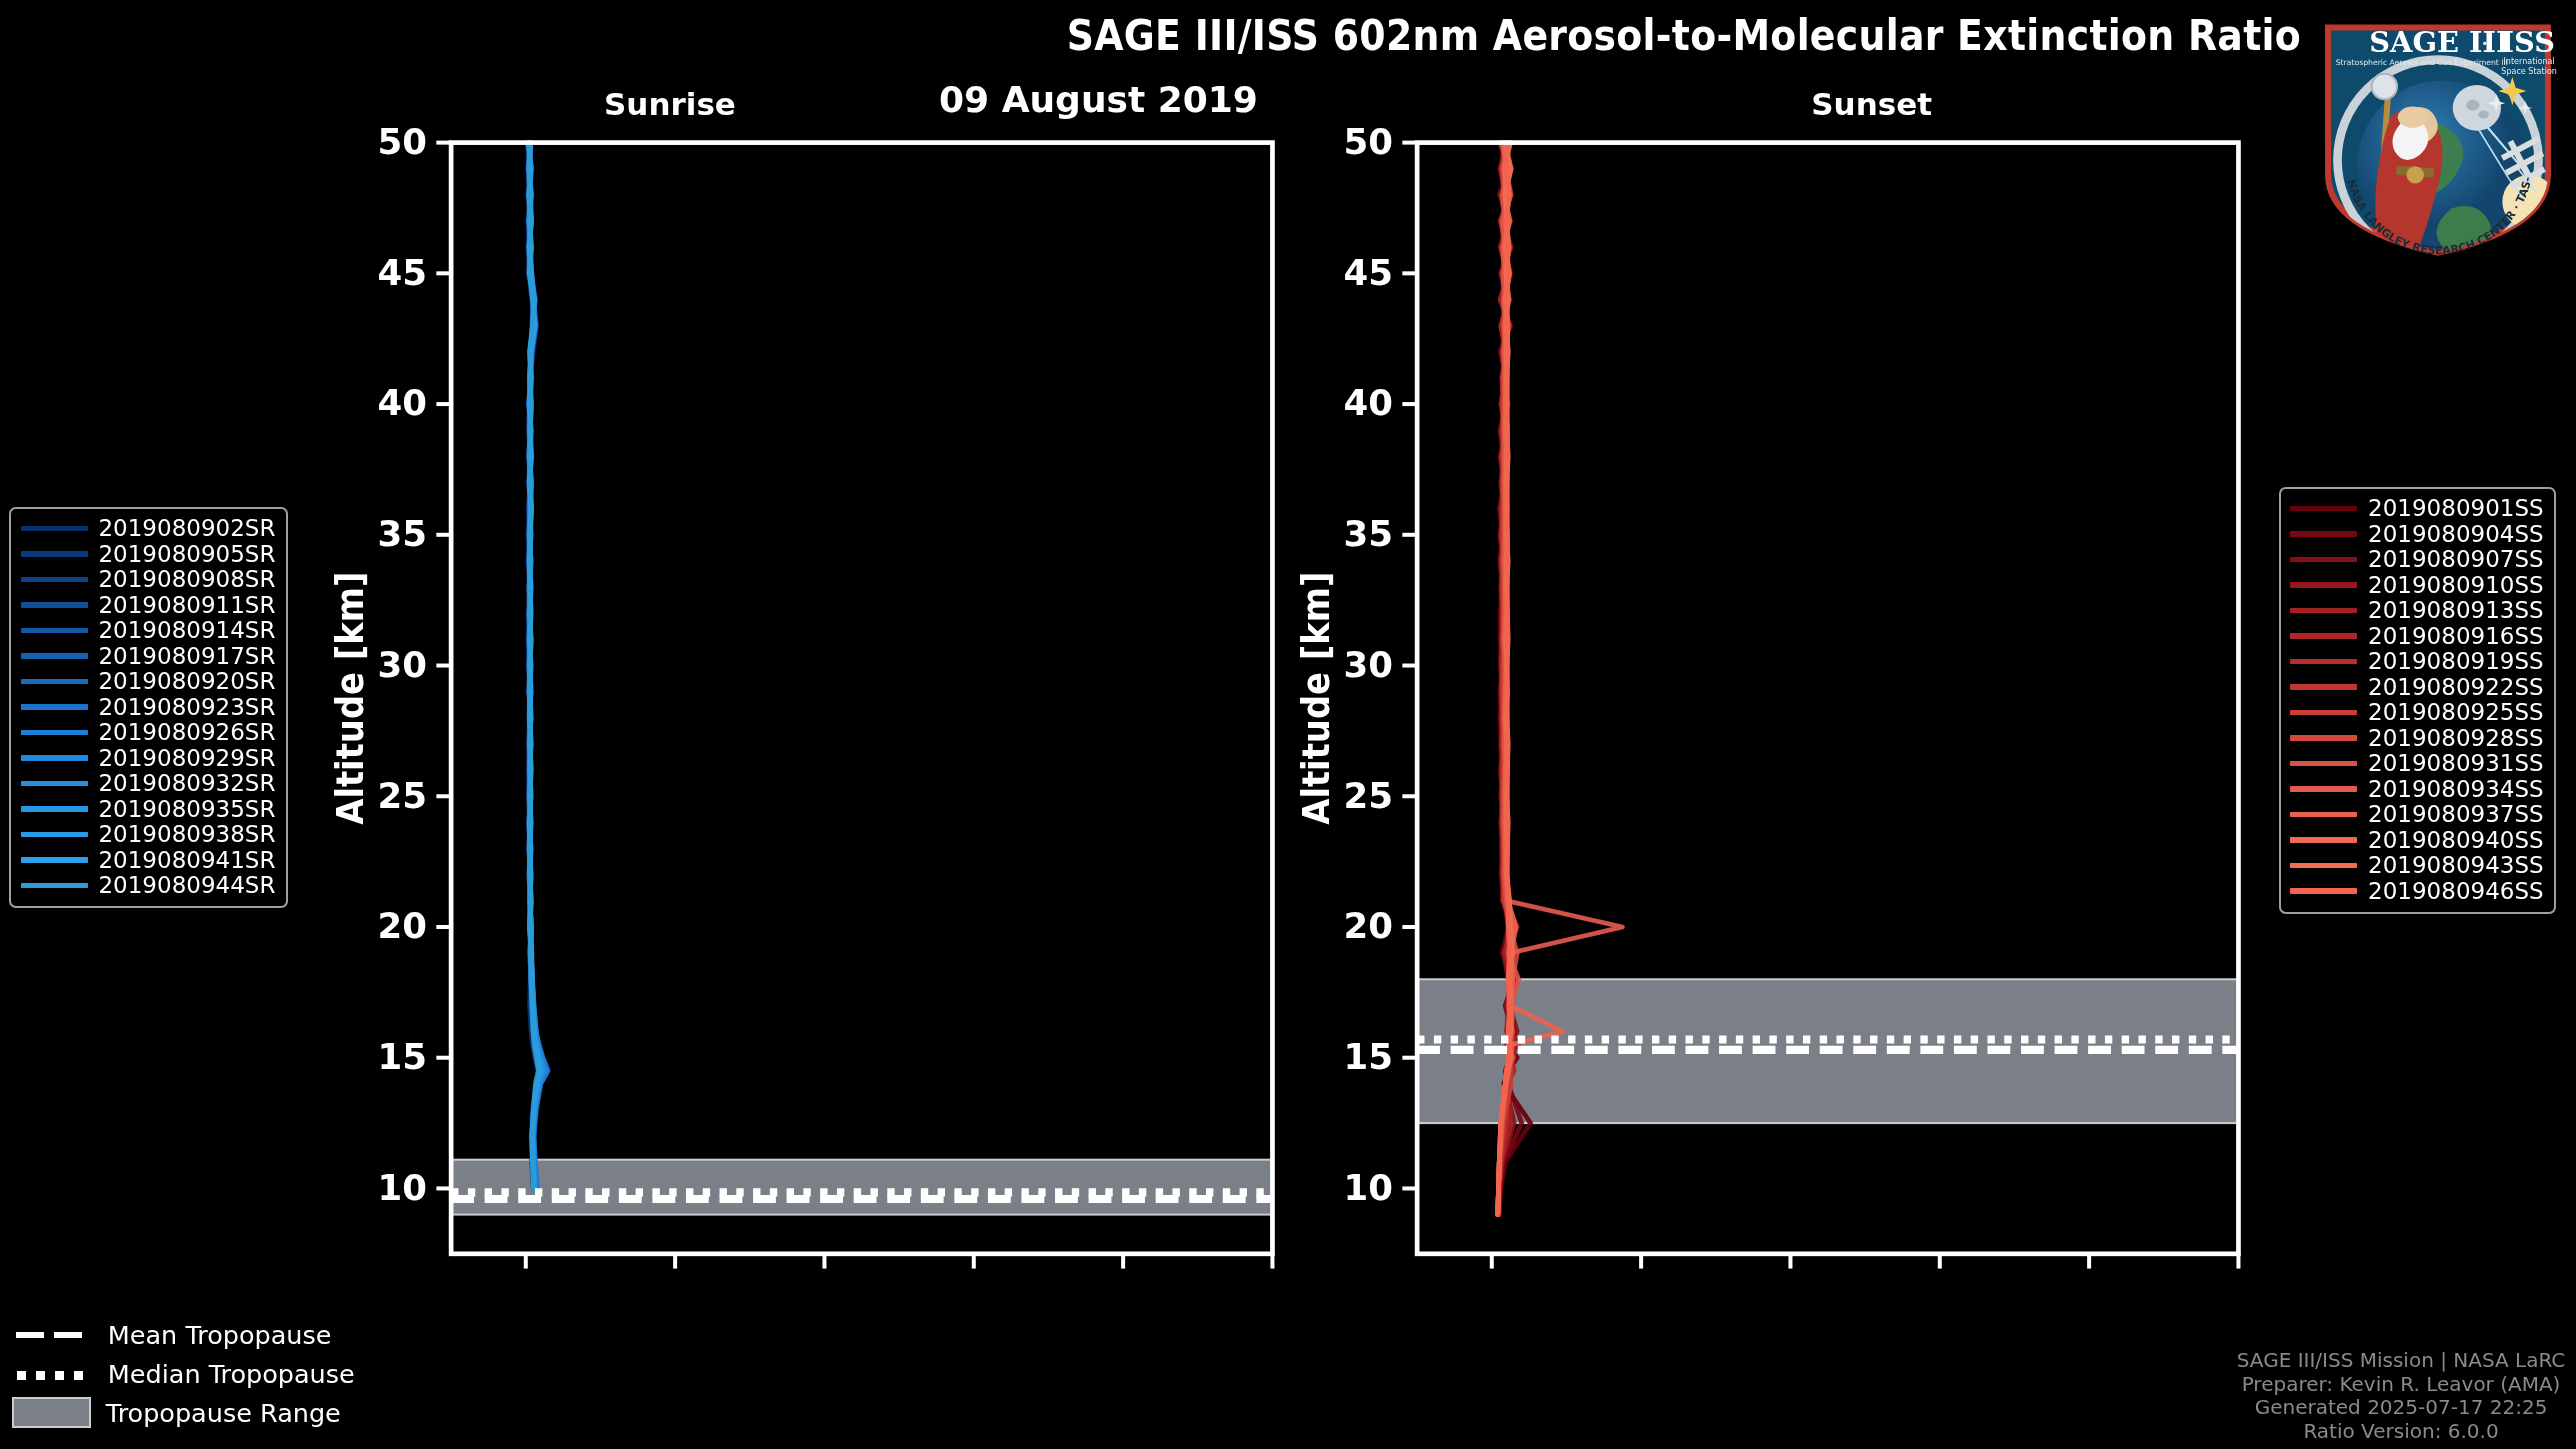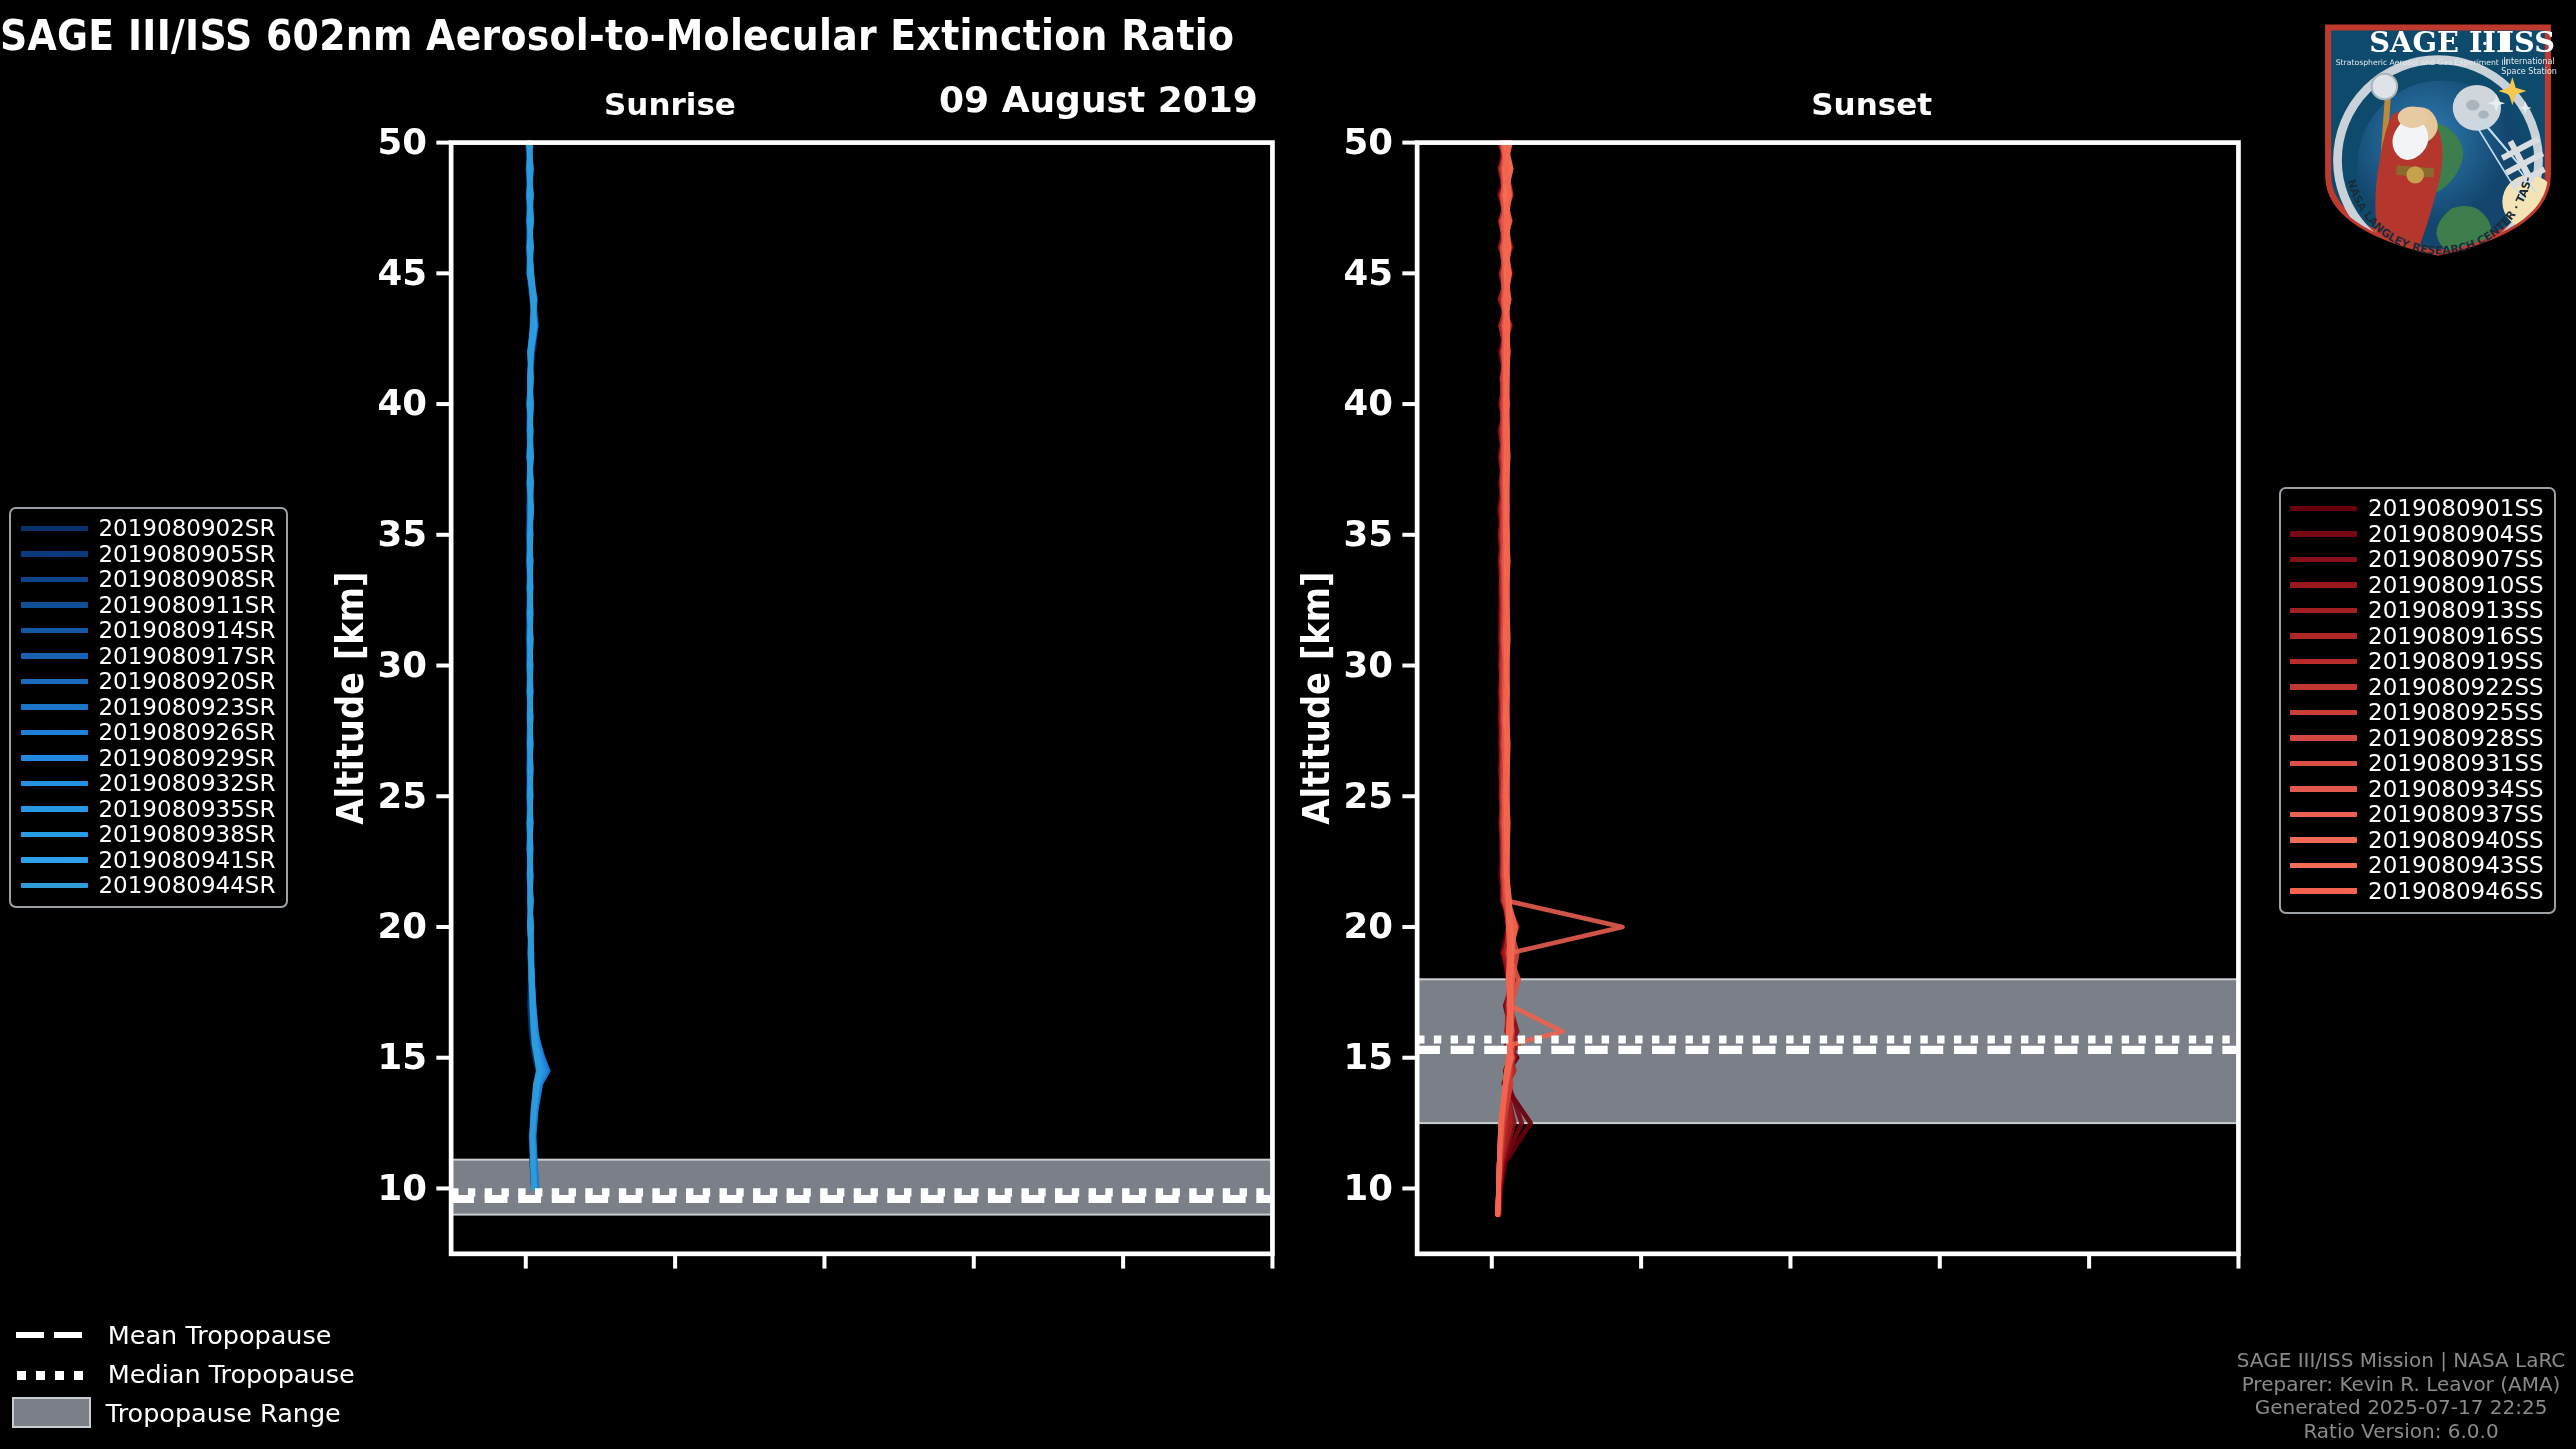--- a/index.html
+++ b/index.html
@@ -3,21 +3,21 @@
 <meta charset="utf-8">
 <style>
   html,body{margin:0;padding:0;background:#000;}
   body{
     width:2576px;height:1449px;position:relative;overflow:hidden;
     font-family:"DejaVu Sans","Liberation Sans",sans-serif;color:#fff;
   }
   .abs{position:absolute;}
   
   #main-title{
-    left:0;top:10.7px;width:2301px;text-align:left;
+    left:0;top:10.7px;width:2301px;text-align:right;
     font-size:42px;font-weight:bold;letter-spacing:0.3px;
     font-family:"DejaVu Sans Condensed","Liberation Sans",sans-serif;
   }
   #subtitle-date{
     left:939px;top:79px;width:557px;text-align:left;
     font-size:36px;font-weight:bold;
   }
   #sunrise-label{
     left:604px;top:86px;width:335px;
     font-size:31px;font-weight:bold;

